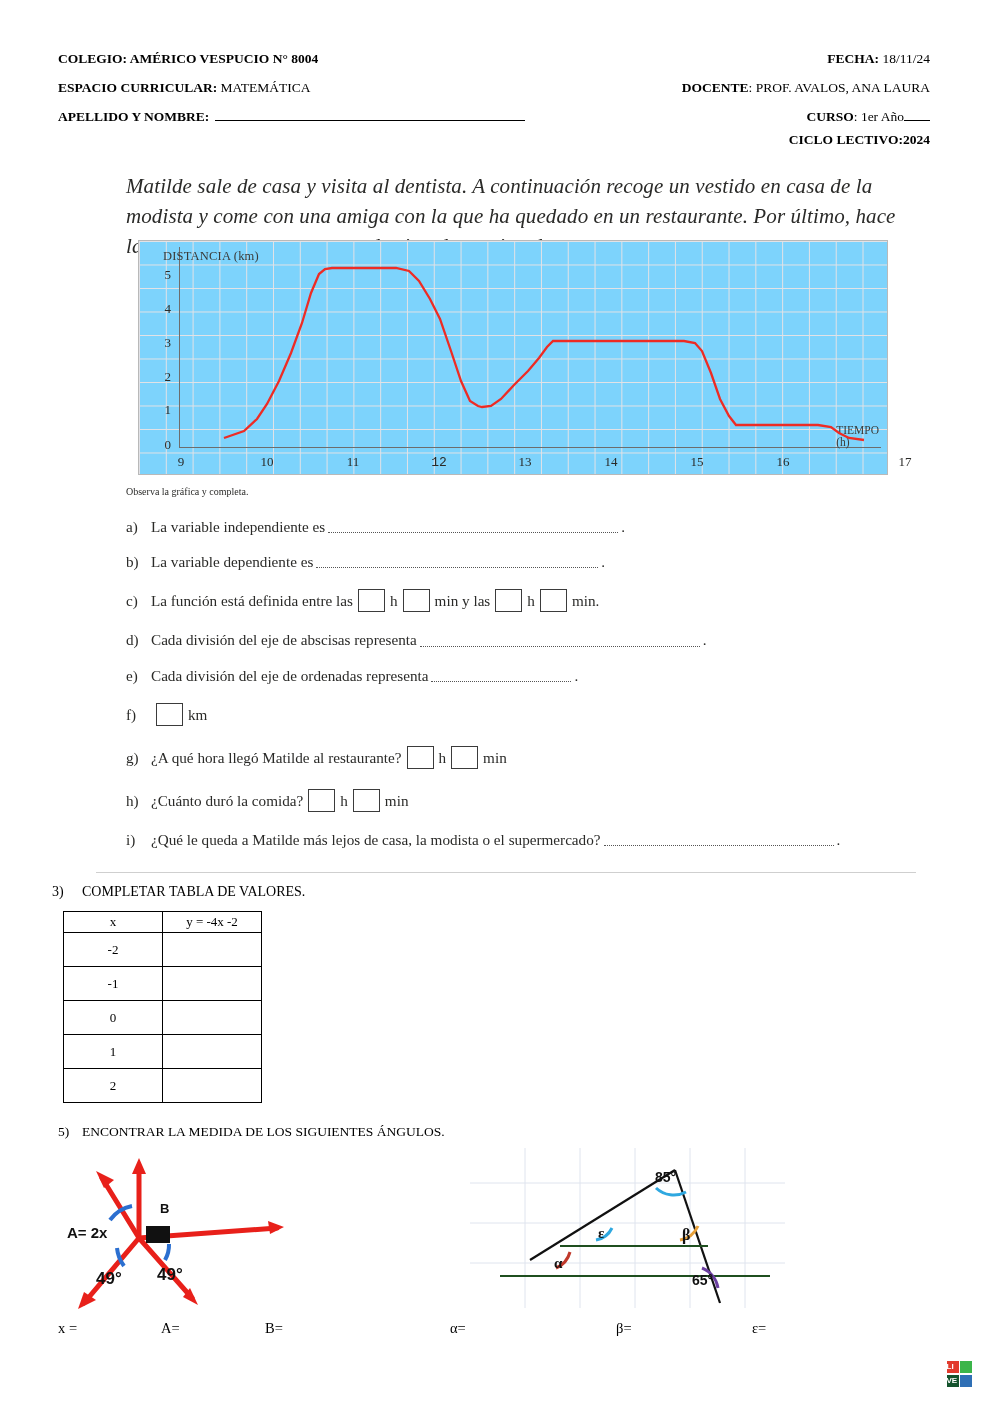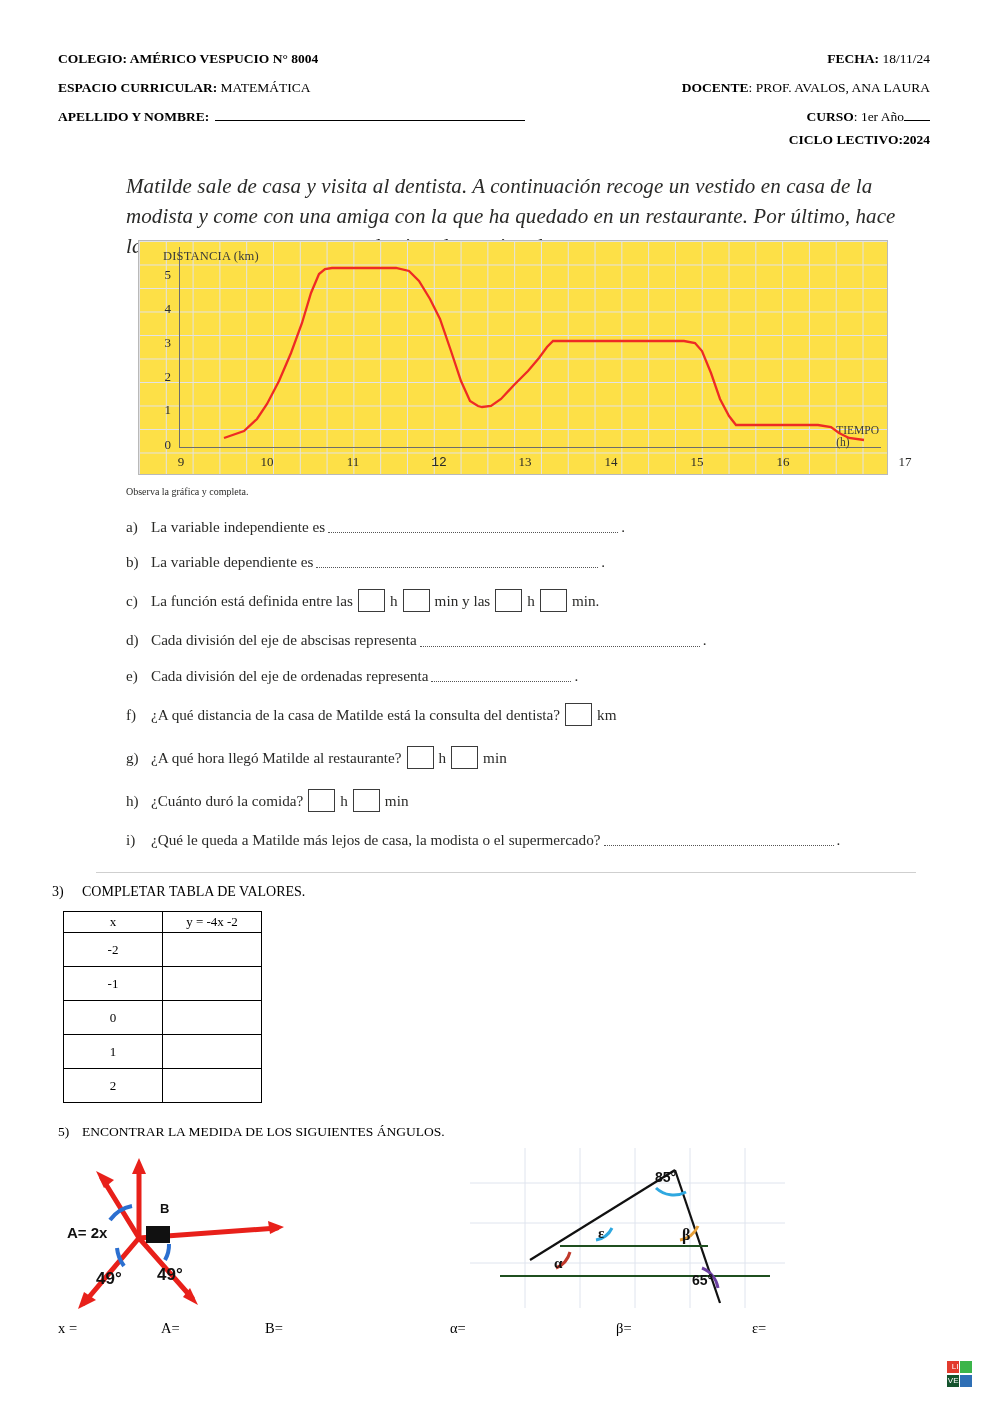--- a/index.html
+++ b/index.html
@@ -75,21 +75,21 @@
   }
 
   
   .graph-wrap {
     position: absolute;
     left: 42px;
     top: 68px;
     width: 750px;
     height: 235px;
     border: 1px solid #b9b9b9;
-    background: #fde047;
+    background: #7dd3fc;
     box-sizing: border-box;
   }
   .grid {
     position: absolute;
     inset: 0;
     background-image:
       linear-gradient(to right, #e2e2e6 1px, transparent 1px),
       linear-gradient(to bottom, #e2e2e6 1px, transparent 1px);
     background-size: 26.8px 23.5px;
   }
@@ -264,24 +264,24 @@
     grid-template-columns: 12px 12px;
     grid-template-rows: 12px 12px;
     gap: 1.5px;
     margin-right: 5px;
   }
   .lw-badge i {
     display: block;
     font-style: normal;
     font-size: 8px;
     line-height: 12px;
-    text-align: right;
+    text-align: left;
     color: #fff;
     font-family: "Liberation Sans", sans-serif;
-    font-weight: normal;
+    font-weight: bold;
   }
   .lw-badge i:nth-child(1) { background: #e23b2e; }
   .lw-badge i:nth-child(2) { background: #3bb54a; }
   .lw-badge i:nth-child(3) { background: #14532d; }
   .lw-badge i:nth-child(4) { background: #2f6fb5; }
   .lw-text {
     font-family: "Liberation Sans", sans-serif;
     font-weight: bold;
     font-size: 27px;
     letter-spacing: -0.6px;
@@ -400,21 +400,20 @@
 
       <div class="q">
         <span class="lab">e)</span>
         <span>Cada división del eje de ordenadas representa</span>
         <span class="dots" style="width:140px;"></span>
         <span>.</span>
       </div>
 
       <div class="q">
         <span class="lab">f)</span>
-        <span>¿A qué distancia de la casa de Matilde está la consulta del dentista?</span>
         <span class="box"></span>
         <span>km</span>
       </div>
 
       <div class="q">
         <span class="lab">g)</span>
         <span>¿A qué hora llegó Matilde al restaurante?</span>
         <span class="box"></span>
         <span>h</span>
         <span class="box"></span>

